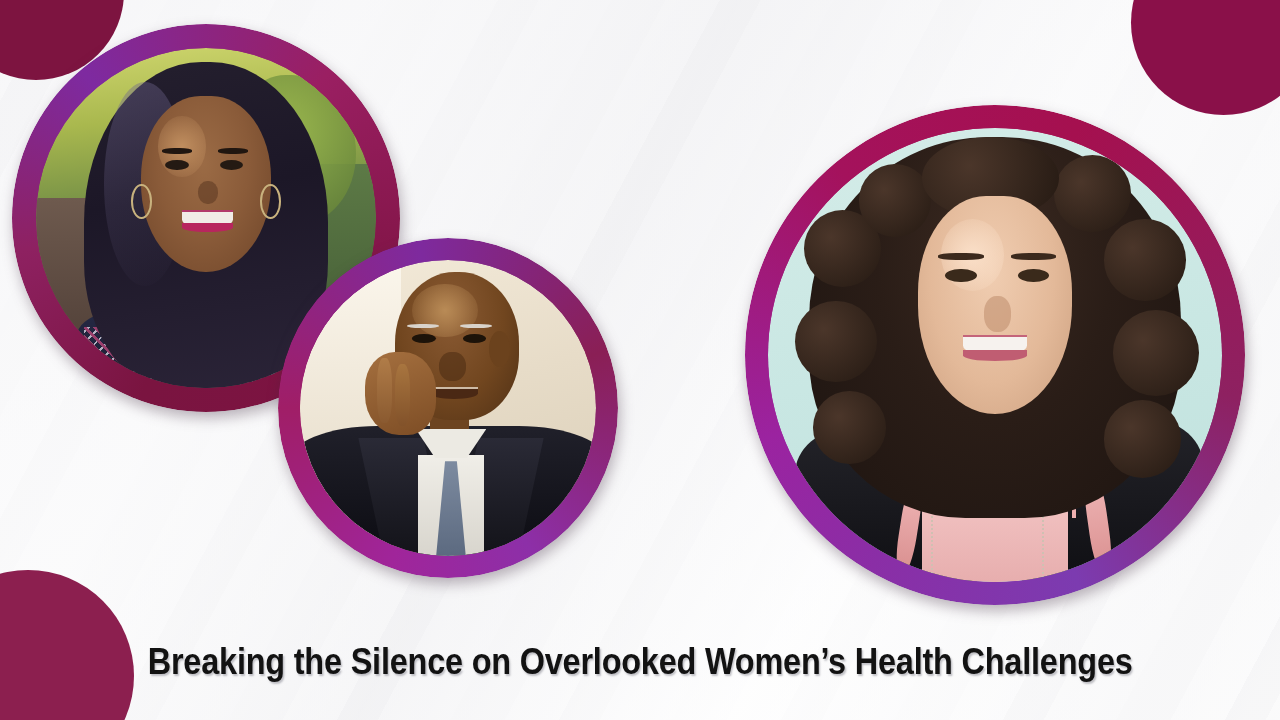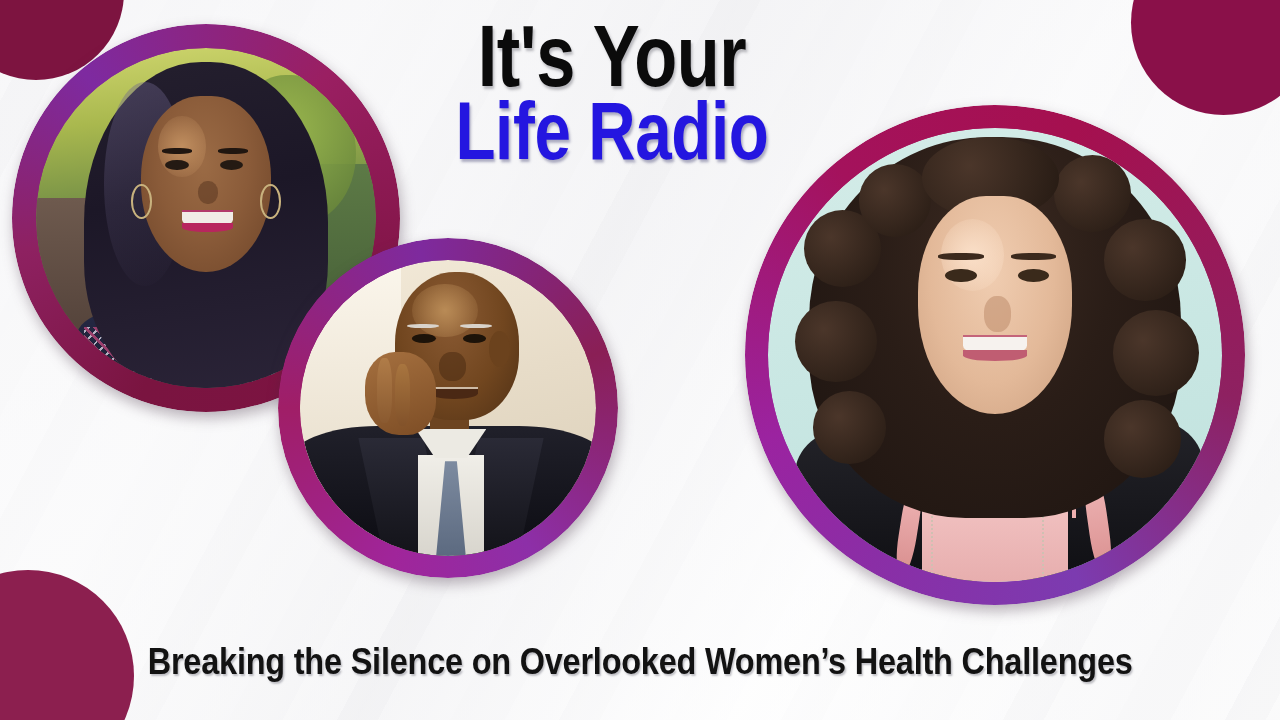--- a/index.html
+++ b/index.html
@@ -291,24 +291,20 @@
 
   <div class="bg-base"></div>
   <div class="bg-bands"></div>
   <div class="bg-sheen"></div>
   <div class="bg-wash"></div>
 
   <div class="deco deco-tl"></div>
   <div class="deco deco-tr"></div>
   <div class="deco deco-bl"></div>
 
-  <div class="title-wrap">
-    <span class="title-line title-top">It's Your</span>
-    <span class="title-line title-bottom">Life Radio</span>
-  </div>
 
   <div class="portrait" id="p-left">
     <div class="ring"></div>
     <div class="photo">
       <div class="photo-inner">
         <div class="shape l-sky bgfill"></div>
         <div class="shape l-fence"></div>
         <div class="shape l-fence2"></div>
         <div class="shape l-leaf"></div>
         <div class="shape l-top"></div>

